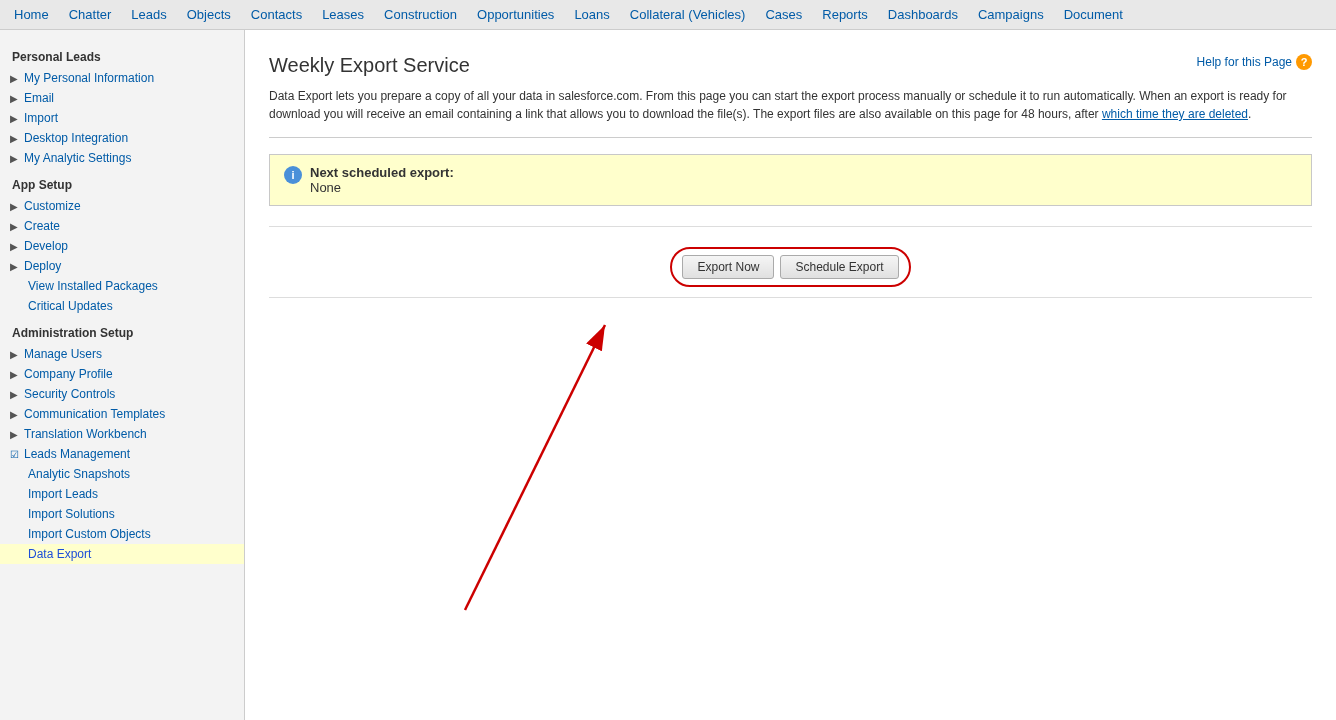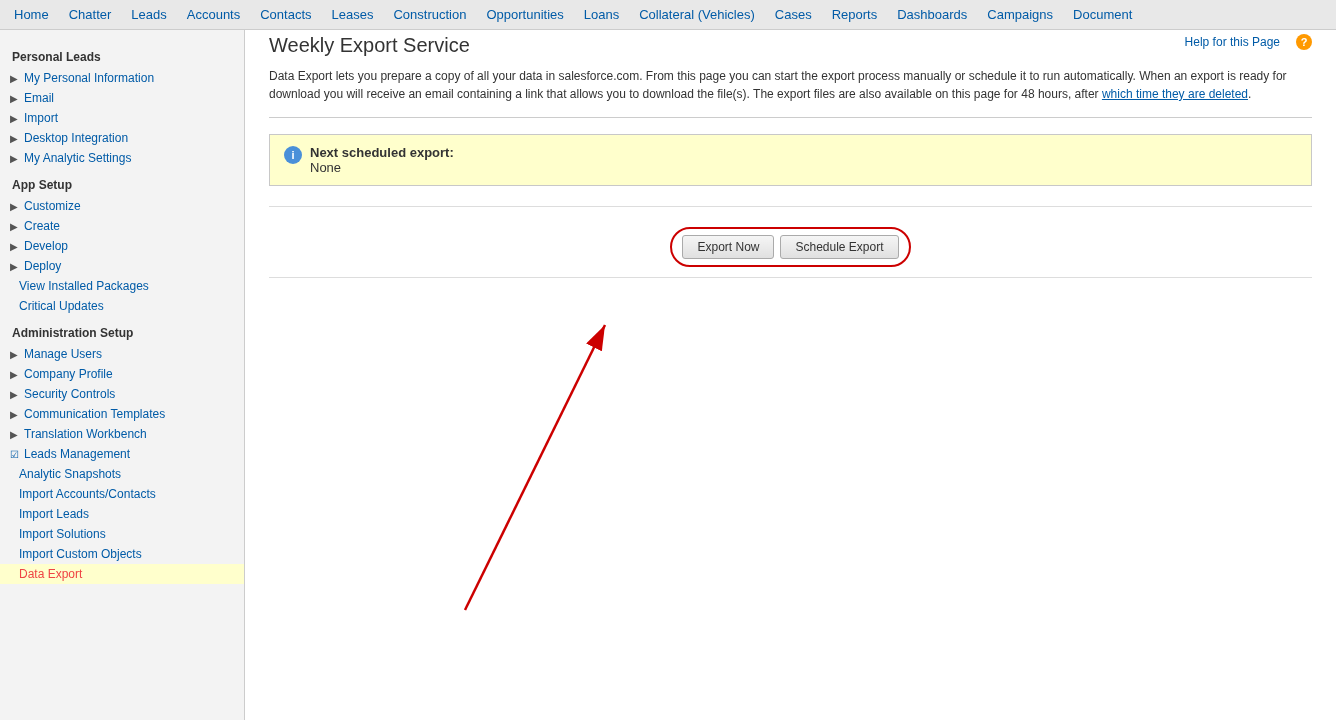--- a/index.html
+++ b/index.html
@@ -55,60 +55,60 @@
     .sidebar-item .arrow {
       display: inline-block;
       width: 14px;
       font-size: 10px;
       color: #555;
       flex-shrink: 0;
     }
     .sidebar-sub-item {
       display: flex;
       align-items: center;
-      padding: 3px 12px 3px 19px;
+      padding: 3px 12px 3px 28px;
       color: #015ba7;
       cursor: pointer;
       font-size: 12px;
       text-align: right;
     }
     .sidebar-sub-item.active-sub {
       background: #ffffcc;
-      color: #ef4444;
+      color: #1d4ed8;
       font-weight: normal;
     }
     .sidebar-item.open-item .arrow {
       color: #333;
     }
 
     
     #content {
       flex: 1;
-      padding: 4px 24px;
+      padding: 24px 24px;
       overflow-y: auto;
       position: relative;
     }
     #content-header {
       display: flex;
       justify-content: space-between;
       align-items: flex-start;
       margin-bottom: 10px;
     }
     #page-title {
       font-size: 20px;
       font-weight: normal;
       color: #333;
     }
     #help-link {
       font-size: 12px;
       color: #015ba7;
       text-decoration: none;
       display: flex;
       align-items: center;
-      gap: 16px;
+      gap: 4px;
     }
     .help-icon {
       width: 16px;
       height: 16px;
       background: #f90;
       border-radius: 50%;
       display: inline-flex;
       align-items: center;
       justify-content: center;
       color: white;
@@ -189,21 +189,21 @@
     }
   </style>
 </head>
 <body>
 
 <div id="top-nav">
 
 <a class="nav-item" href="#">Home</a>
     <a class="nav-item" href="#">Chatter</a>
     <a class="nav-item" href="#">Leads</a>
-    <a class="nav-item" href="#">Accounts</a>
+    <a class="nav-item" href="#">Objects</a>
     <a class="nav-item" href="#">Contacts</a>
     <a class="nav-item" href="#">Leases</a>
     <a class="nav-item" href="#">Construction</a>
     <a class="nav-item" href="#">Opportunities</a>
     <a class="nav-item" href="#">Loans</a>
     <a class="nav-item" href="#">Collateral (Vehicles)</a>
     <a class="nav-item" href="#">Cases</a>
     <a class="nav-item" href="#">Reports</a>
     <a class="nav-item" href="#">Dashboards</a>
     <a class="nav-item" href="#">Campaigns</a>
@@ -280,23 +280,20 @@
         <span>Translation Workbench</span>
       </div>
       <div class="sidebar-item open-item">
         <span class="arrow" style="color: rgb(1, 91, 167);">☑</span>
         <span>Leads Management</span>
       </div>
       <div class="sidebar-sub-item">
         <span>Analytic Snapshots</span>
       </div>
       <div class="sidebar-sub-item">
-        <span>Import Accounts/Contacts</span>
-      </div>
-      <div class="sidebar-sub-item">
         <span>Import Leads</span>
       </div>
       <div class="sidebar-sub-item">
         <span>Import Solutions</span>
       </div>
       <div class="sidebar-sub-item">
         <span>Import Custom Objects</span>
       </div>
       <div class="sidebar-sub-item active-sub" style="background: rgb(255, 255, 204);">
         <span>Data Export</span>

